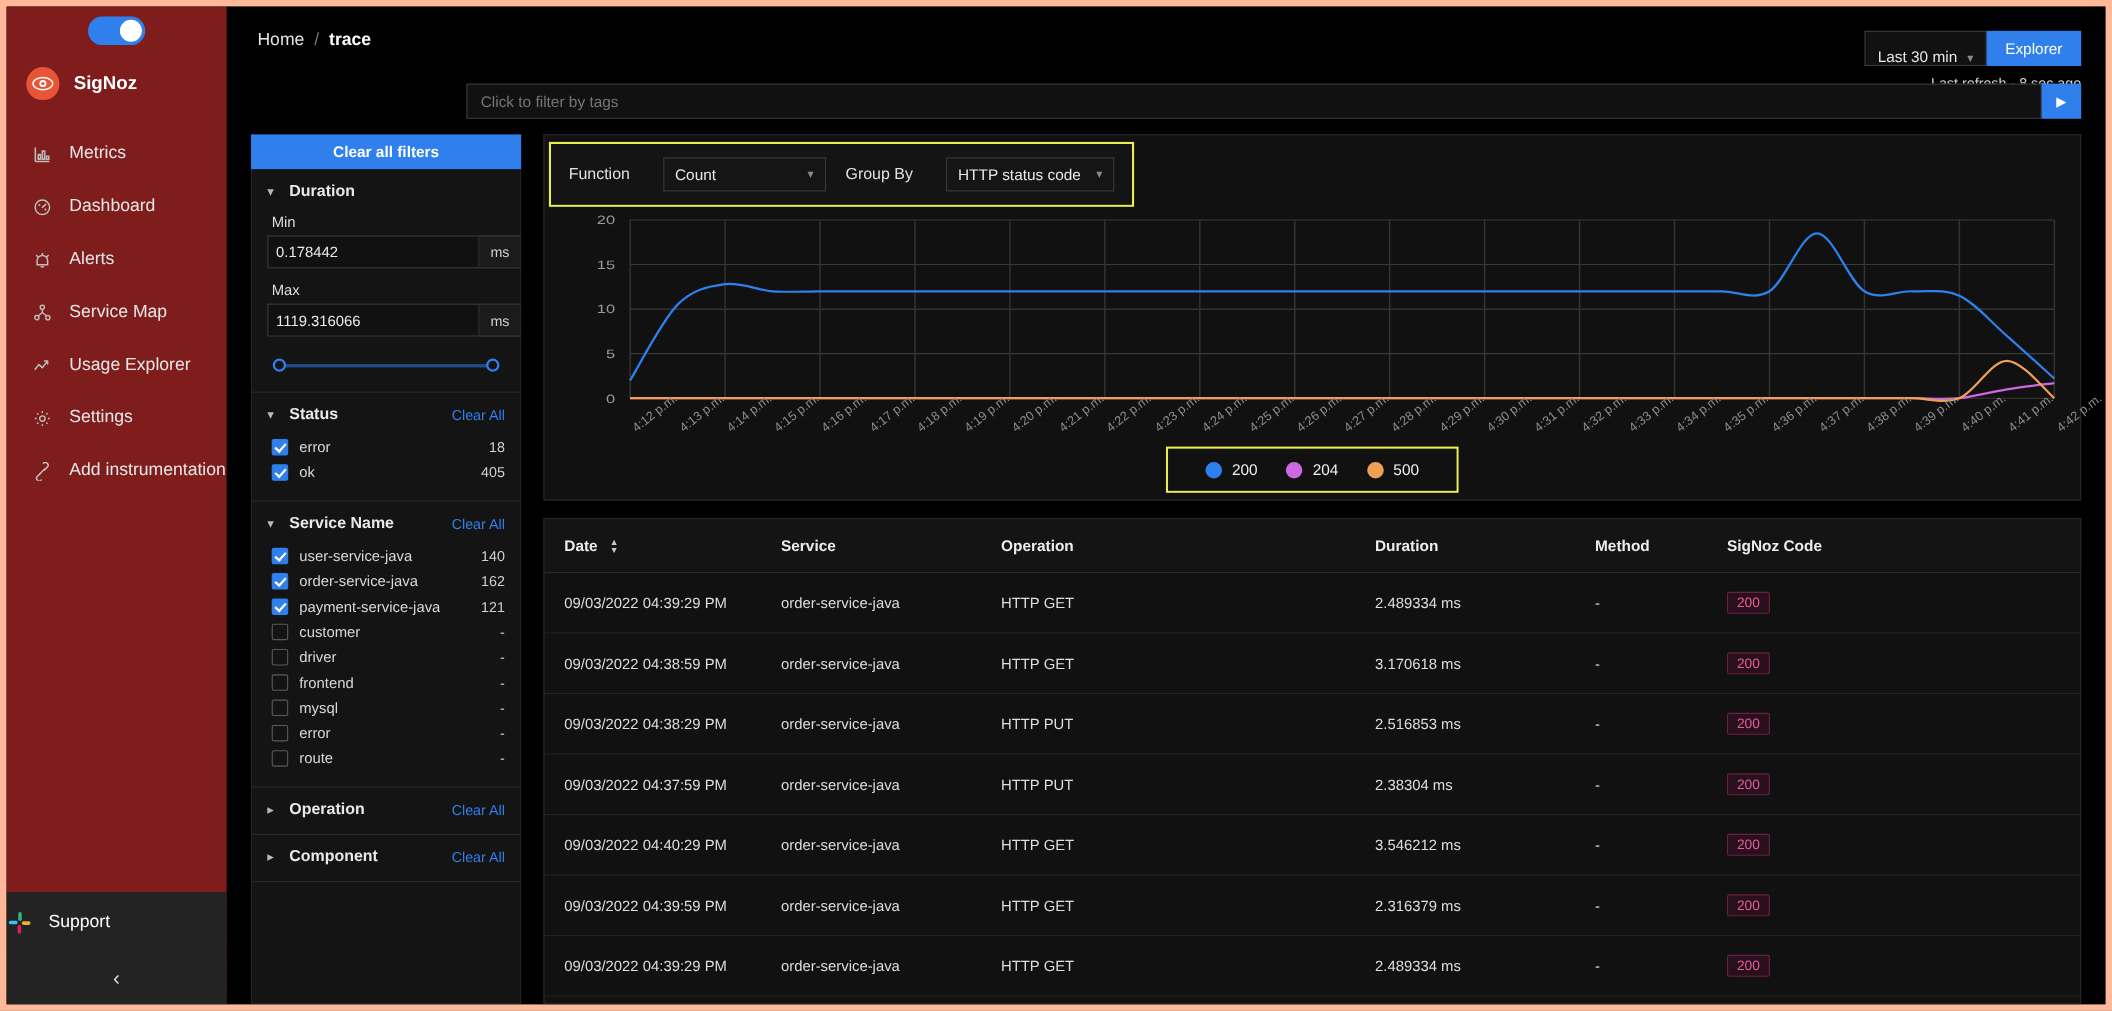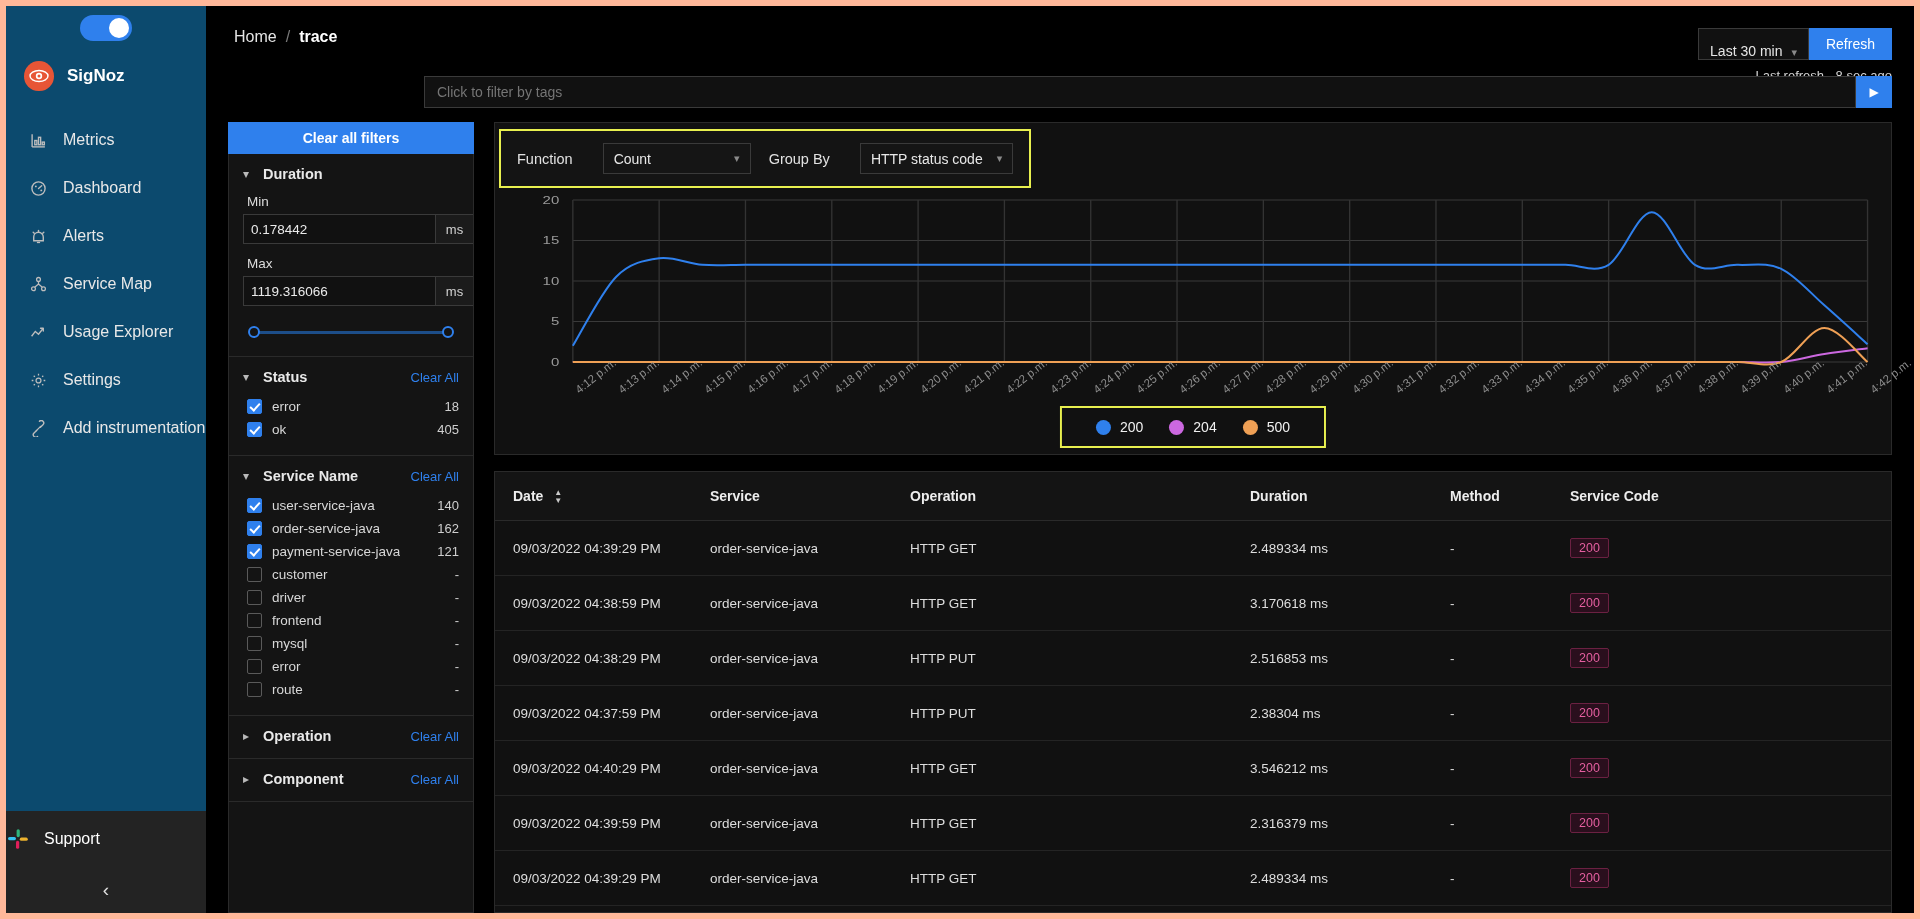--- a/index.html
+++ b/index.html
@@ -7,21 +7,21 @@
     width: 1920px; height: 919px;
     background: #000;
     font-family: "Liberation Sans", sans-serif;
     overflow: hidden;
   }
   body { border: 6px solid #ffb89a; }
   .app { display: flex; width: 1908px; height: 907px; background: #000; }
 
   
   .sidebar {
-    width: 200px; flex: 0 0 200px; background: #0c4a6e;
+    width: 200px; flex: 0 0 200px; background: #7f1d1d;
     display: flex; flex-direction: column; position: relative;
   }
   .theme-toggle-wrap { height: 44px; display: flex; align-items: center; justify-content: center; }
   .theme-toggle {
     width: 52px; height: 26px; border-radius: 13px; background: #2f80ed;
     position: relative; cursor: pointer;
   }
   .theme-toggle::after {
     content: ""; position: absolute; right: 3px; top: 3px;
     width: 20px; height: 20px; border-radius: 50%; background: #fff;
@@ -300,21 +300,21 @@
         <span class="crumb-home">Home</span>
         <span class="crumb-sep">/</span>
         <span class="crumb-cur">trace</span>
       </div>
       <div class="topbar-right">
         <div class="time-row">
           <div class="time-select">
             <span>Last 30 min</span>
             <span class="chev">▾</span>
           </div>
-          <button class="refresh-btn">Refresh</button>
+          <button class="refresh-btn">Explorer</button>
         </div>
         <div class="last-refresh">Last refresh - 8 sec ago</div>
       </div>
     </div>
 
     <div class="tagbar">
       <input class="tag-input" type="text" placeholder="Click to filter by tags" style="">
       <button class="tag-go">
         <span>▶</span>
       </button>
@@ -553,21 +553,21 @@
                   <span>Date</span>
                   <span class="sort-ico">
                       <span>▲</span>
                       <span>▼</span>
                     </span>
                 </th>
                 <th class="col-service">Service</th>
                 <th class="col-op">Operation</th>
                 <th class="col-dur">Duration</th>
                 <th class="col-method">Method</th>
-                <th>Service Code</th>
+                <th>SigNoz Code</th>
               </tr>
             </thead>
             <tbody id="tbody">
                 <tr>
                   <td>09/03/2022 04:39:29 PM</td>
                   <td>order-service-java</td>
                   <td>HTTP GET</td>
                   <td>2.489334 ms</td>
                   <td>-</td>
                   <td><span class="status-pill">200</span></td>

